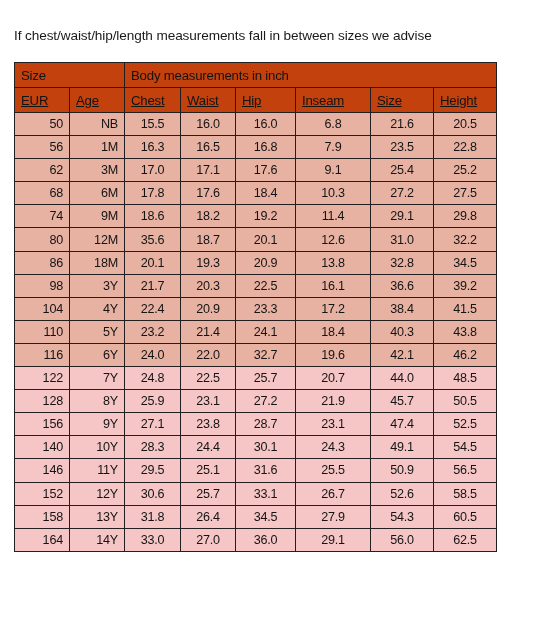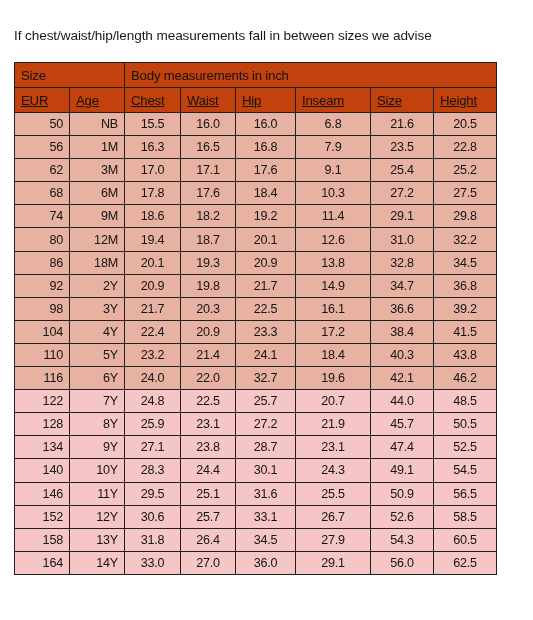--- a/index.html
+++ b/index.html
@@ -175,48 +175,38 @@
             <td class="col-num">18.6</td>
             <td class="col-num">18.2</td>
             <td class="col-num">19.2</td>
             <td class="col-num">11.4</td>
             <td class="col-num">29.1</td>
             <td class="col-num">29.8</td>
           </tr>
           <tr class="shade-dark">
             <td class="col-eur">80</td>
             <td class="col-age">12M</td>
-            <td class="col-num">19.4</td>
+            <td class="col-num">35.6</td>
             <td class="col-num">18.7</td>
             <td class="col-num">20.1</td>
             <td class="col-num">12.6</td>
             <td class="col-num">31.0</td>
             <td class="col-num">32.2</td>
           </tr>
           <tr class="shade-dark">
             <td class="col-eur">86</td>
             <td class="col-age">18M</td>
             <td class="col-num">20.1</td>
             <td class="col-num">19.3</td>
             <td class="col-num">20.9</td>
             <td class="col-num">13.8</td>
             <td class="col-num">32.8</td>
             <td class="col-num">34.5</td>
           </tr>
           <tr class="shade-dark">
-            <td class="col-eur">92</td>
-            <td class="col-age">2Y</td>
-            <td class="col-num">20.9</td>
-            <td class="col-num">19.8</td>
-            <td class="col-num">21.7</td>
-            <td class="col-num">14.9</td>
-            <td class="col-num">34.7</td>
-            <td class="col-num">36.8</td>
-          </tr>
-          <tr class="shade-dark">
             <td class="col-eur">98</td>
             <td class="col-age">3Y</td>
             <td class="col-num">21.7</td>
             <td class="col-num">20.3</td>
             <td class="col-num">22.5</td>
             <td class="col-num">16.1</td>
             <td class="col-num">36.6</td>
             <td class="col-num">39.2</td>
           </tr>
           <tr class="shade-dark">
@@ -263,21 +253,21 @@
             <td class="col-eur">128</td>
             <td class="col-age">8Y</td>
             <td class="col-num">25.9</td>
             <td class="col-num">23.1</td>
             <td class="col-num">27.2</td>
             <td class="col-num">21.9</td>
             <td class="col-num">45.7</td>
             <td class="col-num">50.5</td>
           </tr>
           <tr class="shade-light">
-            <td class="col-eur">134</td>
+            <td class="col-eur">156</td>
             <td class="col-age">9Y</td>
             <td class="col-num">27.1</td>
             <td class="col-num">23.8</td>
             <td class="col-num">28.7</td>
             <td class="col-num">23.1</td>
             <td class="col-num">47.4</td>
             <td class="col-num">52.5</td>
           </tr>
           <tr class="shade-light">
             <td class="col-eur">140</td>

